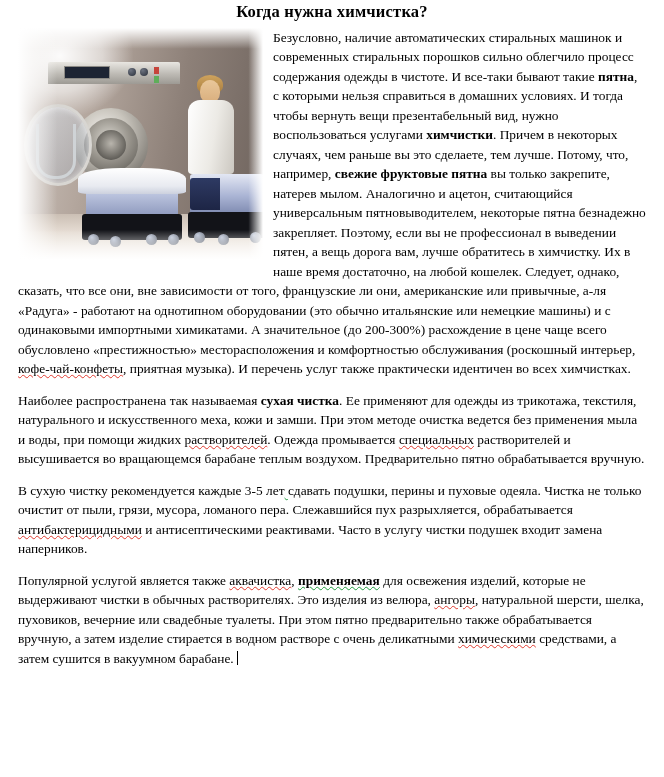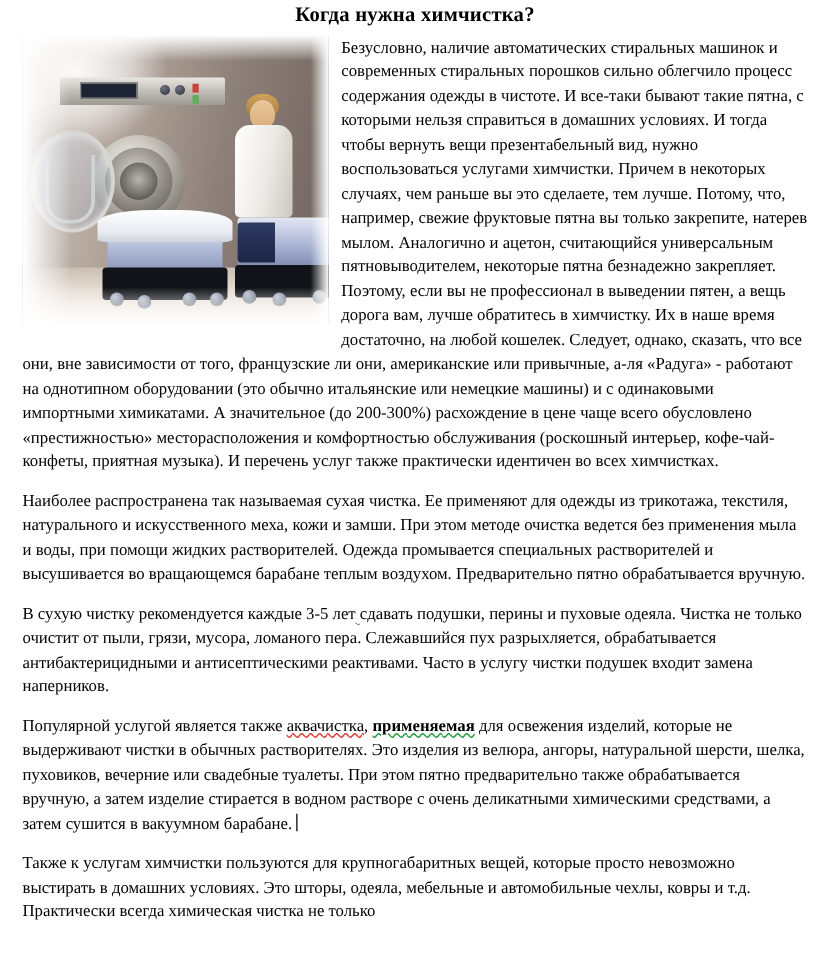--- a/index.html
+++ b/index.html
@@ -248,22 +248,23 @@
   
   .body-copy {
     font-size: 13.4px;
     line-height: 1.455;
     text-align: left;
   }
   .body-copy p {
     margin: 0 0 12px 0;
   }
   .body-copy p:last-child { margin-bottom: 0; }
-  b { font-weight: normal; }
+  b { font-weight: bold; }
   .sp-red {
+    text-decoration: underline;
     text-decoration-style: wavy;
     text-decoration-color: #e03a2f;
     text-decoration-thickness: 1px;
     text-underline-offset: 1px;
   }
   .sp-green {
     text-decoration: underline;
     text-decoration-style: wavy;
     text-decoration-color: #1f9a3c;
     text-decoration-thickness: 1px;
@@ -333,16 +334,15 @@
       <div class="wheel w7"></div>
     </div>
     <div class="photo-fade"></div>
   </figure>
 
   <div class="body-copy">
     <p>Безусловно, наличие автоматических стиральных машинок и современных стиральных порошков сильно облегчило процесс содержания одежды в чистоте. И все-таки бывают такие <b>пятна</b>, с которыми нельзя справиться в домашних условиях. И тогда чтобы вернуть вещи презентабельный вид, нужно воспользоваться услугами <b>химчистки</b>. Причем в некоторых случаях, чем раньше вы это сделаете, тем лучше. Потому, что, например, <b>свежие фруктовые пятна</b> вы только закрепите, натерев мылом. Аналогично и ацетон, считающийся универсальным пятновыводителем, некоторые пятна безнадежно закрепляет. Поэтому, если вы не профессионал в выведении пятен, а вещь дорога вам, лучше обратитесь в химчистку. Их в наше время достаточно, на любой кошелек. Следует, однако, сказать, что все они, вне зависимости от того, французские ли они, американские или привычные, а-ля «Радуга» - работают на однотипном оборудовании (это обычно итальянские или немецкие машины) и с одинаковыми импортными химикатами. А значительное (до 200-300%) расхождение в цене чаще всего обусловлено «престижностью» месторасположения и комфортностью обслуживания (роскошный интерьер, <span class="sp-red">кофе-чай-конфеты</span>, приятная музыка). И перечень услуг также практически идентичен во всех химчистках.</p>
     <p>Наиболее распространена так называемая <b>сухая чистка</b>. Ее применяют для одежды из трикотажа, текстиля, натурального и искусственного меха, кожи и замши. При этом методе очистка ведется без применения мыла и воды, при помощи жидких <span class="sp-red">растворителей</span>. Одежда промывается <span class="sp-red">специальных</span> растворителей и высушивается во вращающемся барабане теплым воздухом. Предварительно пятно обрабатывается вручную.</p>
     <p>В сухую чистку рекомендуется каждые 3-5 лет<span class="sp-green"> </span>сдавать подушки, перины и пуховые одеяла. Чистка не только очистит от пыли, грязи, мусора, ломаного пера. Слежавшийся пух разрыхляется, обрабатывается <span class="sp-red">антибактерицидными</span> и антисептическими реактивами. Часто в услугу чистки подушек входит замена наперников.</p>
     <p>Популярной услугой является также <span class="sp-both">аквачистка</span>, <span class="sp-green">применяемая</span> для освежения изделий, которые не выдерживают чистки в обычных растворителях. Это изделия из велюра, <span class="sp-red">ангоры</span>, натуральной шерсти, шелка, пуховиков, вечерние или свадебные туалеты. При этом пятно предварительно также обрабатывается вручную, а затем изделие стирается в водном растворе с очень деликатными <span class="sp-red">химическими</span> средствами, а затем сушится в вакуумном барабане.<span class="caret"></span></p>
-    <p>Также к услугам химчистки пользуются для крупногабаритных вещей, которые просто невозможно выстирать в домашних условиях. Это шторы, одеяла, мебельные и автомобильные чехлы, ковры и т.д. Практически всегда химическая чистка не только</p>
   </div>
 
 </div>
 
 </body></html>

